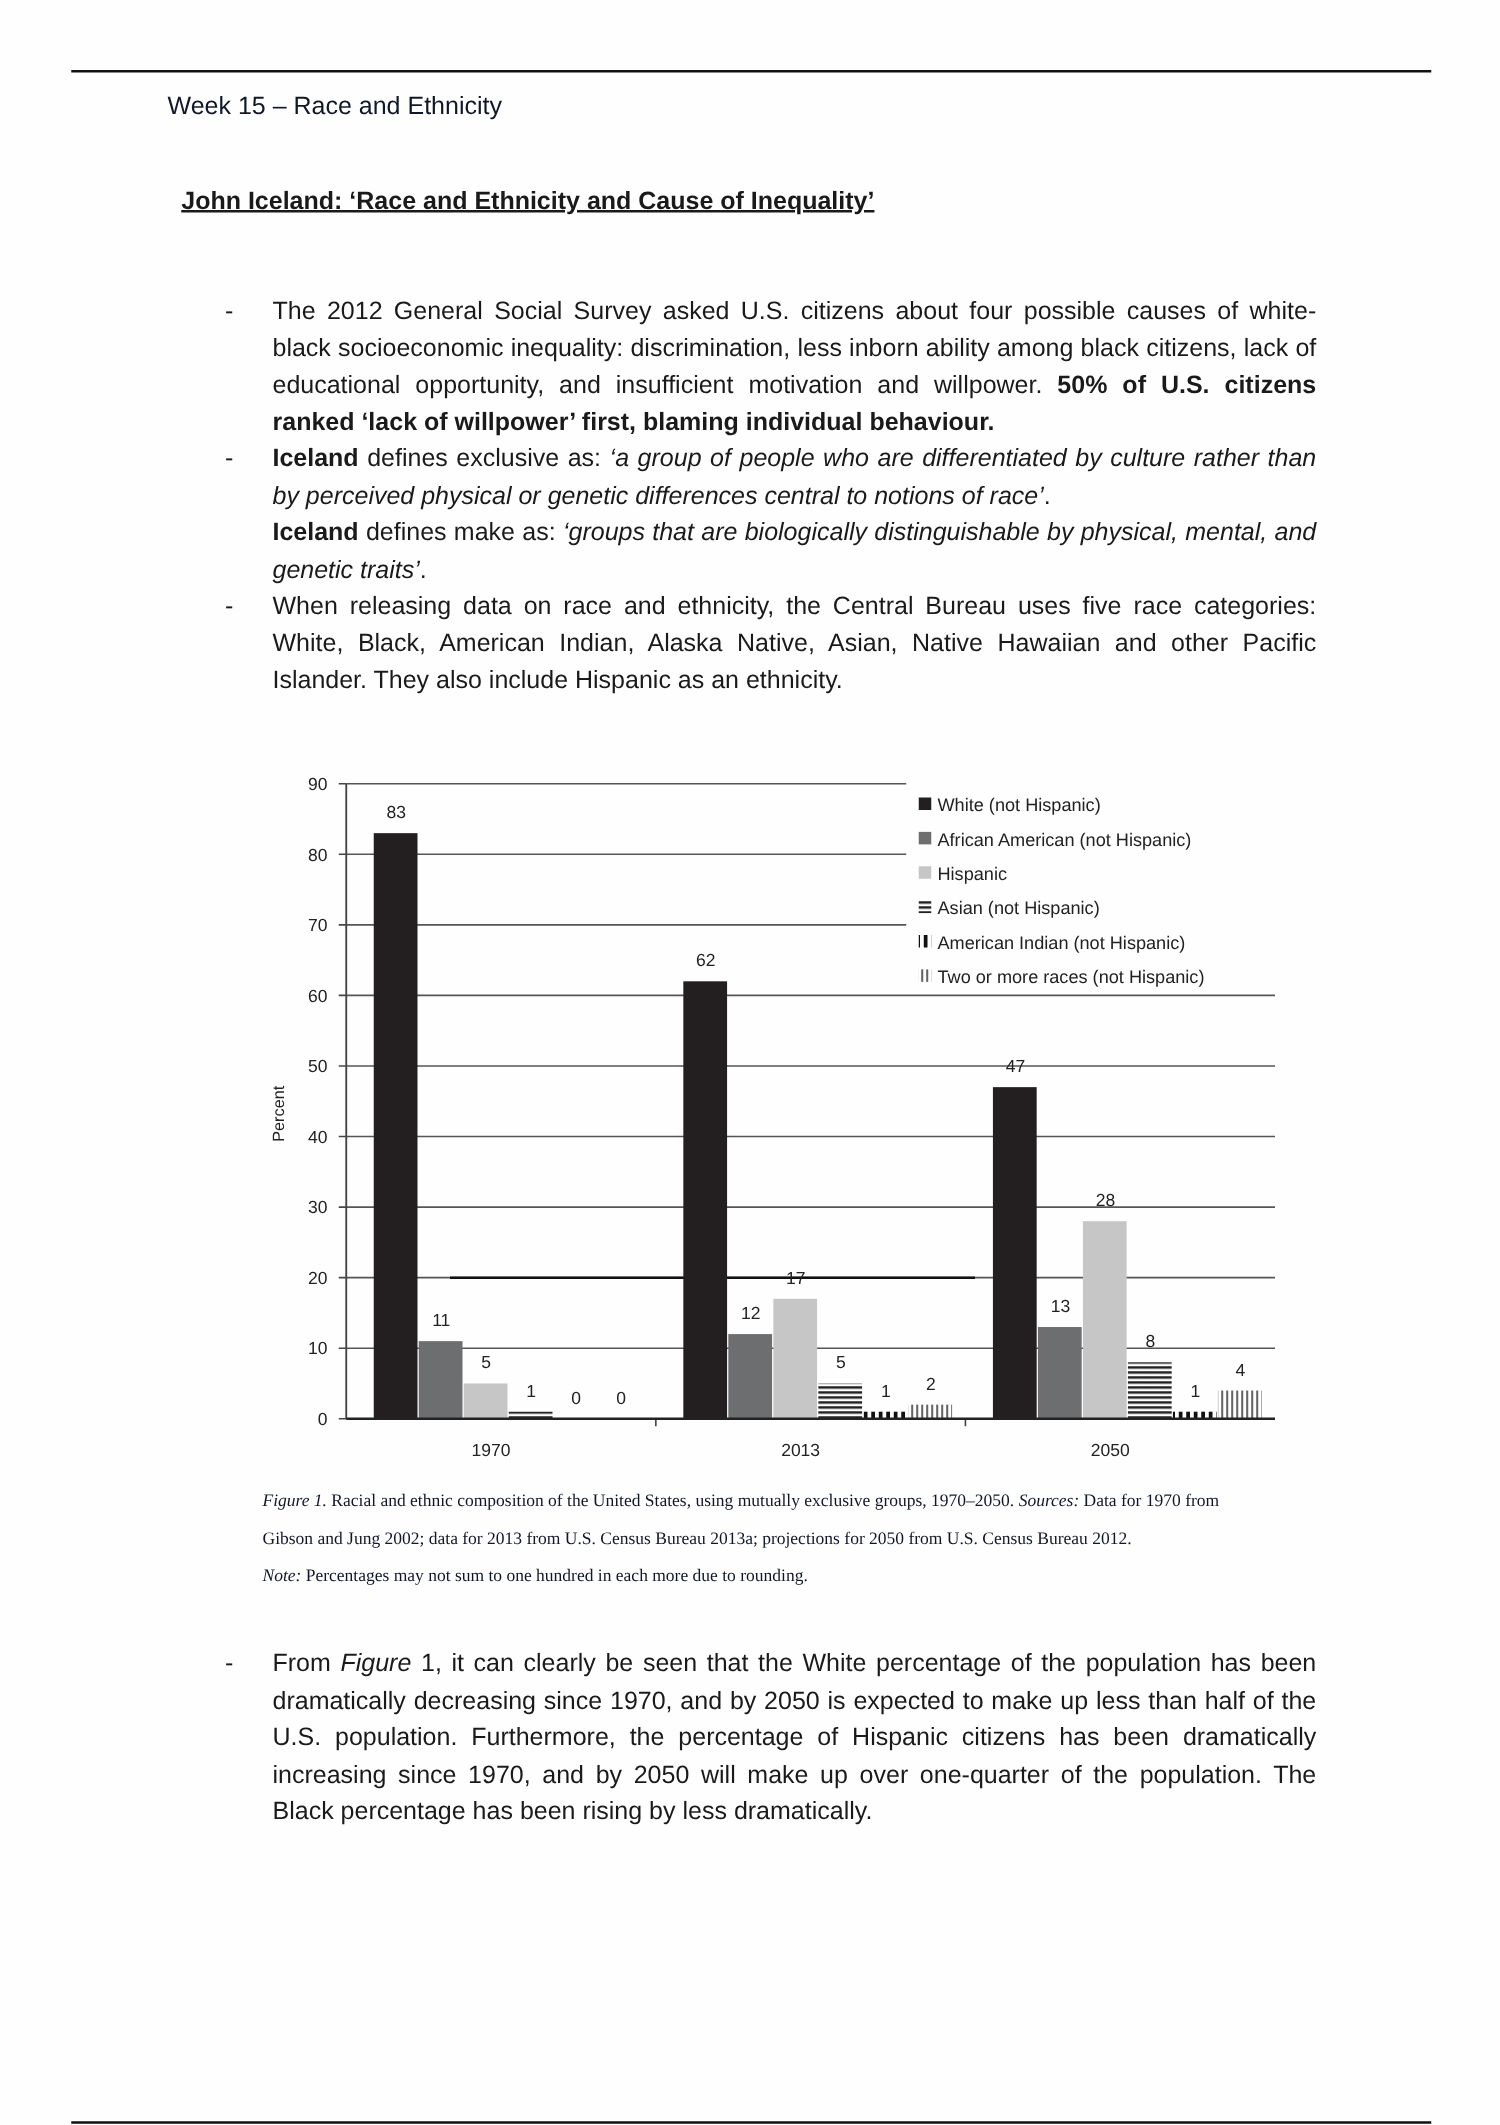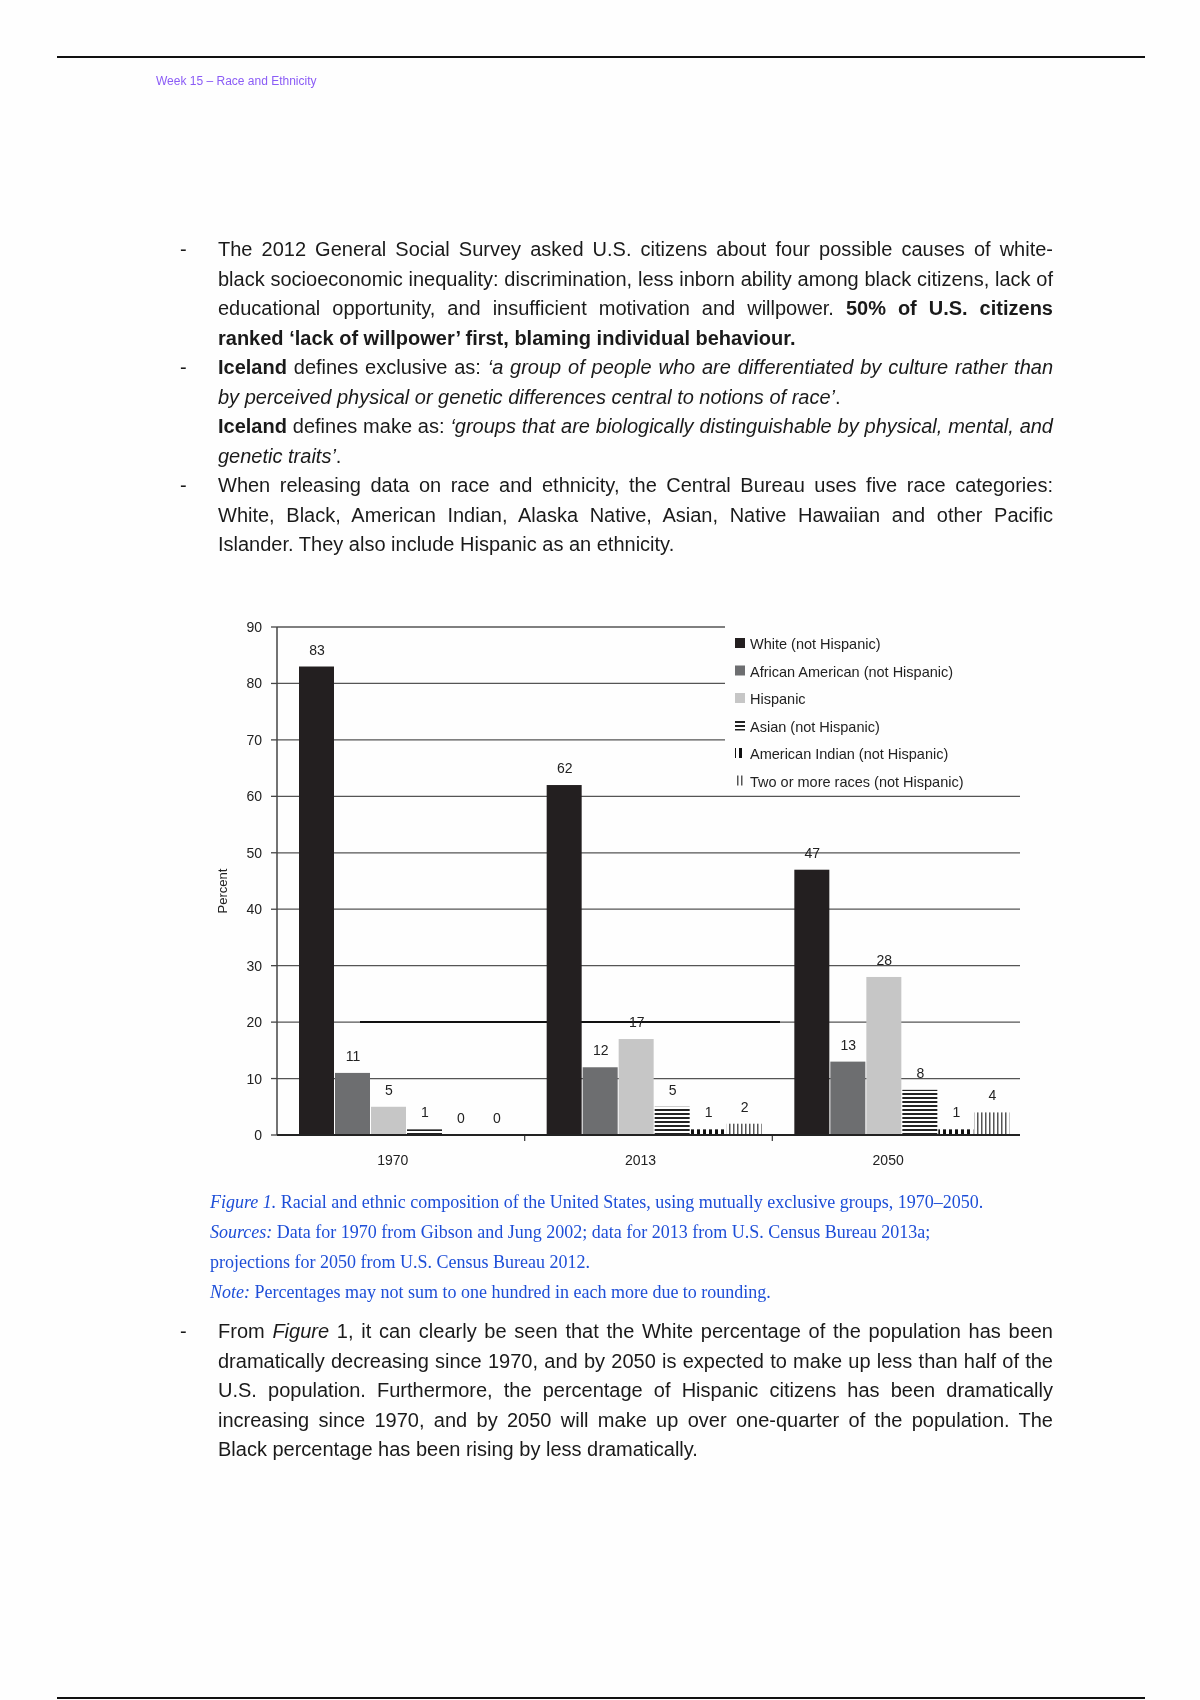--- a/index.html
+++ b/index.html
@@ -1,38 +1,39 @@
 <!DOCTYPE html>
 <html><head>
 <meta charset="utf-8">
 <style>
   html, body { margin:0; padding:0; background:#fefefe; }
   body { width:1200px; height:1700px; position:relative; overflow:hidden; font-family:"Liberation Sans", "DejaVu Sans", sans-serif; color:#1a1a1a; }
   .rule-top { position:absolute; left:57px; top:56px; width:1088px; height:2px; background:#111; }
   .rule-bottom { position:absolute; left:57px; top:1697px; width:1088px; height:2px; background:#111; }
-  .header { position:absolute; left:156px; top:74px; font-size:12px; color:#8b5cf6; }
+  .header { position:absolute; left:134px; top:74px; font-size:20px; color:#0f172a; }
   .title { position:absolute; left:145px; top:147px; font-size:20px; font-weight:bold; text-decoration:underline; line-height:29px; }
   .bullets { position:absolute; left:180px; top:235px; width:873px; font-size:20px; line-height:29.5px; }
   .bullet { position:relative; padding-left:38px; text-align:justify; }
   .bullet .dash { position:absolute; left:0; top:0; }
   .bold { font-weight:bold; }
   .ital { font-style:italic; }
   #chart { position:absolute; left:205px; top:605px; }
-  .caption { position:absolute; left:210px; top:1187px; width:800px; font-family:"Liberation Serif", "DejaVu Serif", serif; font-size:18px; line-height:30px; color:#1d4ed8; }
+  .caption { position:absolute; left:210px; top:1187px; width:800px; font-family:"Liberation Serif", "DejaVu Serif", serif; font-size:14px; line-height:30px; color:#0f172a; }
   .bullets2 { position:absolute; left:180px; top:1317px; width:873px; font-size:20px; line-height:29.5px; }
   .chart-text { font-family:"Liberation Sans", "DejaVu Sans", sans-serif; fill:#222; }
 </style>
 </head>
 <body>
 
 <div class="rule-top"></div>
 
 <div class="header">Week 15 – Race and Ethnicity</div>
 
 <div class="title">
+  <div>John Iceland: ‘Race and Ethnicity and Cause of Inequality’</div>
 </div>
 
 <div class="bullets">
   <div class="bullet">
     <span class="dash">-</span>
     <span>The 2012 General Social Survey asked U.S. citizens about four possible causes of white-black socioeconomic inequality: discrimination, less inborn ability among black citizens, lack of educational opportunity, and insufficient motivation and willpower.</span>
     <span class="bold">50% of U.S. citizens ranked ‘lack of willpower’ first, blaming individual behaviour.</span>
   </div>
   <div class="bullet">
     <span class="dash">-</span>

